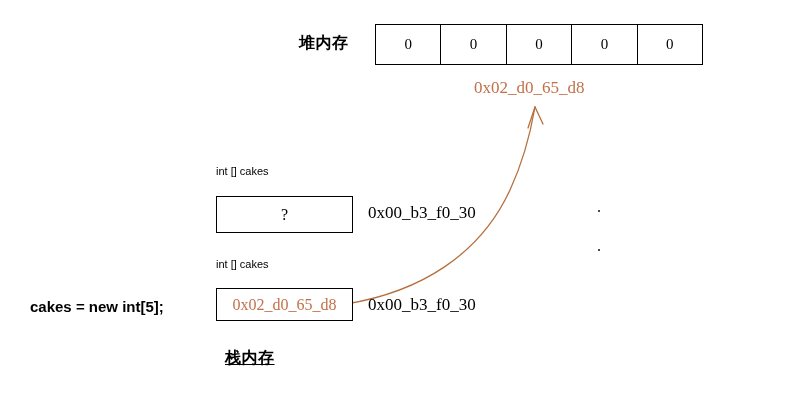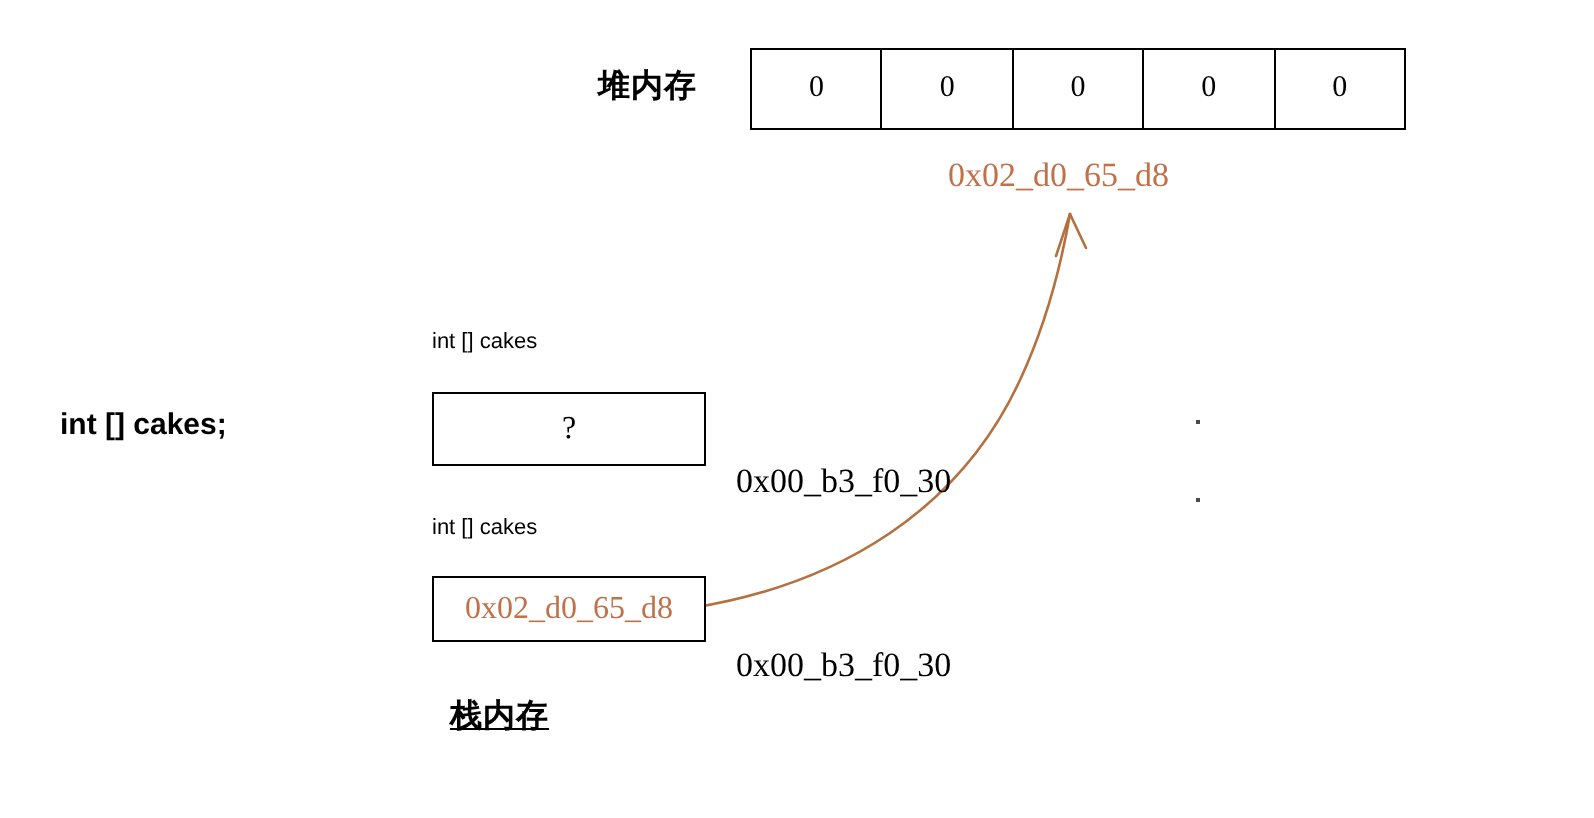--- a/index.html
+++ b/index.html
@@ -119,21 +119,20 @@
     font-family: "Liberation Serif", "DejaVu Serif", serif;
   }
 
   
   .stack-address {
     left: 368px;
     font-size: 17px;
     color: #000000;
     white-space: nowrap;
     font-family: "Liberation Serif", "DejaVu Serif", serif;
-    margin-top: 28px;
   }
   .stack-address-1 { top: 203px; }
   .stack-address-2 { top: 295px; }
 
   
   .stack-label {
     left: 225px;
     top: 348px;
     font-size: 16px;
     font-weight: bold;
@@ -168,28 +167,28 @@
   </div>
 
   <div class="abs heap-address">0x02_d0_65_d8</div>
 
   <svg class="abs arrow-layer" viewBox="0 0 797 409" width="797" height="409" xmlns="http://www.w3.org/2000/svg">
     <path d="M 346 304 C 420 292 480 255 510 190 C 524 160 531 130 535 107" fill="none" stroke="#b5703f" stroke-width="1.3" stroke-linecap="round"></path>
     <path d="M 535 107 L 528 128" fill="none" stroke="#b5703f" stroke-width="1.3" stroke-linecap="round"></path>
     <path d="M 535 107 L 543 124" fill="none" stroke="#b5703f" stroke-width="1.3" stroke-linecap="round"></path>
   </svg>
 
-  <div class="abs stmt stmt-decl">int [] cakes;</div>
 
   <div class="abs var-label var-label-1">int [] cakes</div>
 
   <div class="abs stack-box stack-box-1">?</div>
 
   <div class="abs stack-address stack-address-1">0x00_b3_f0_30</div>
 
+  <div class="abs stmt stmt-alloc">cakes = new int[5];</div>
 
   <div class="abs var-label var-label-2">int [] cakes</div>
 
   <div class="abs stack-box stack-box-2">0x02_d0_65_d8</div>
 
   <div class="abs stack-address stack-address-2">0x00_b3_f0_30</div>
 
   <div class="abs stack-label">栈内存</div>
 
   <div class="abs dot dot-1"></div>

